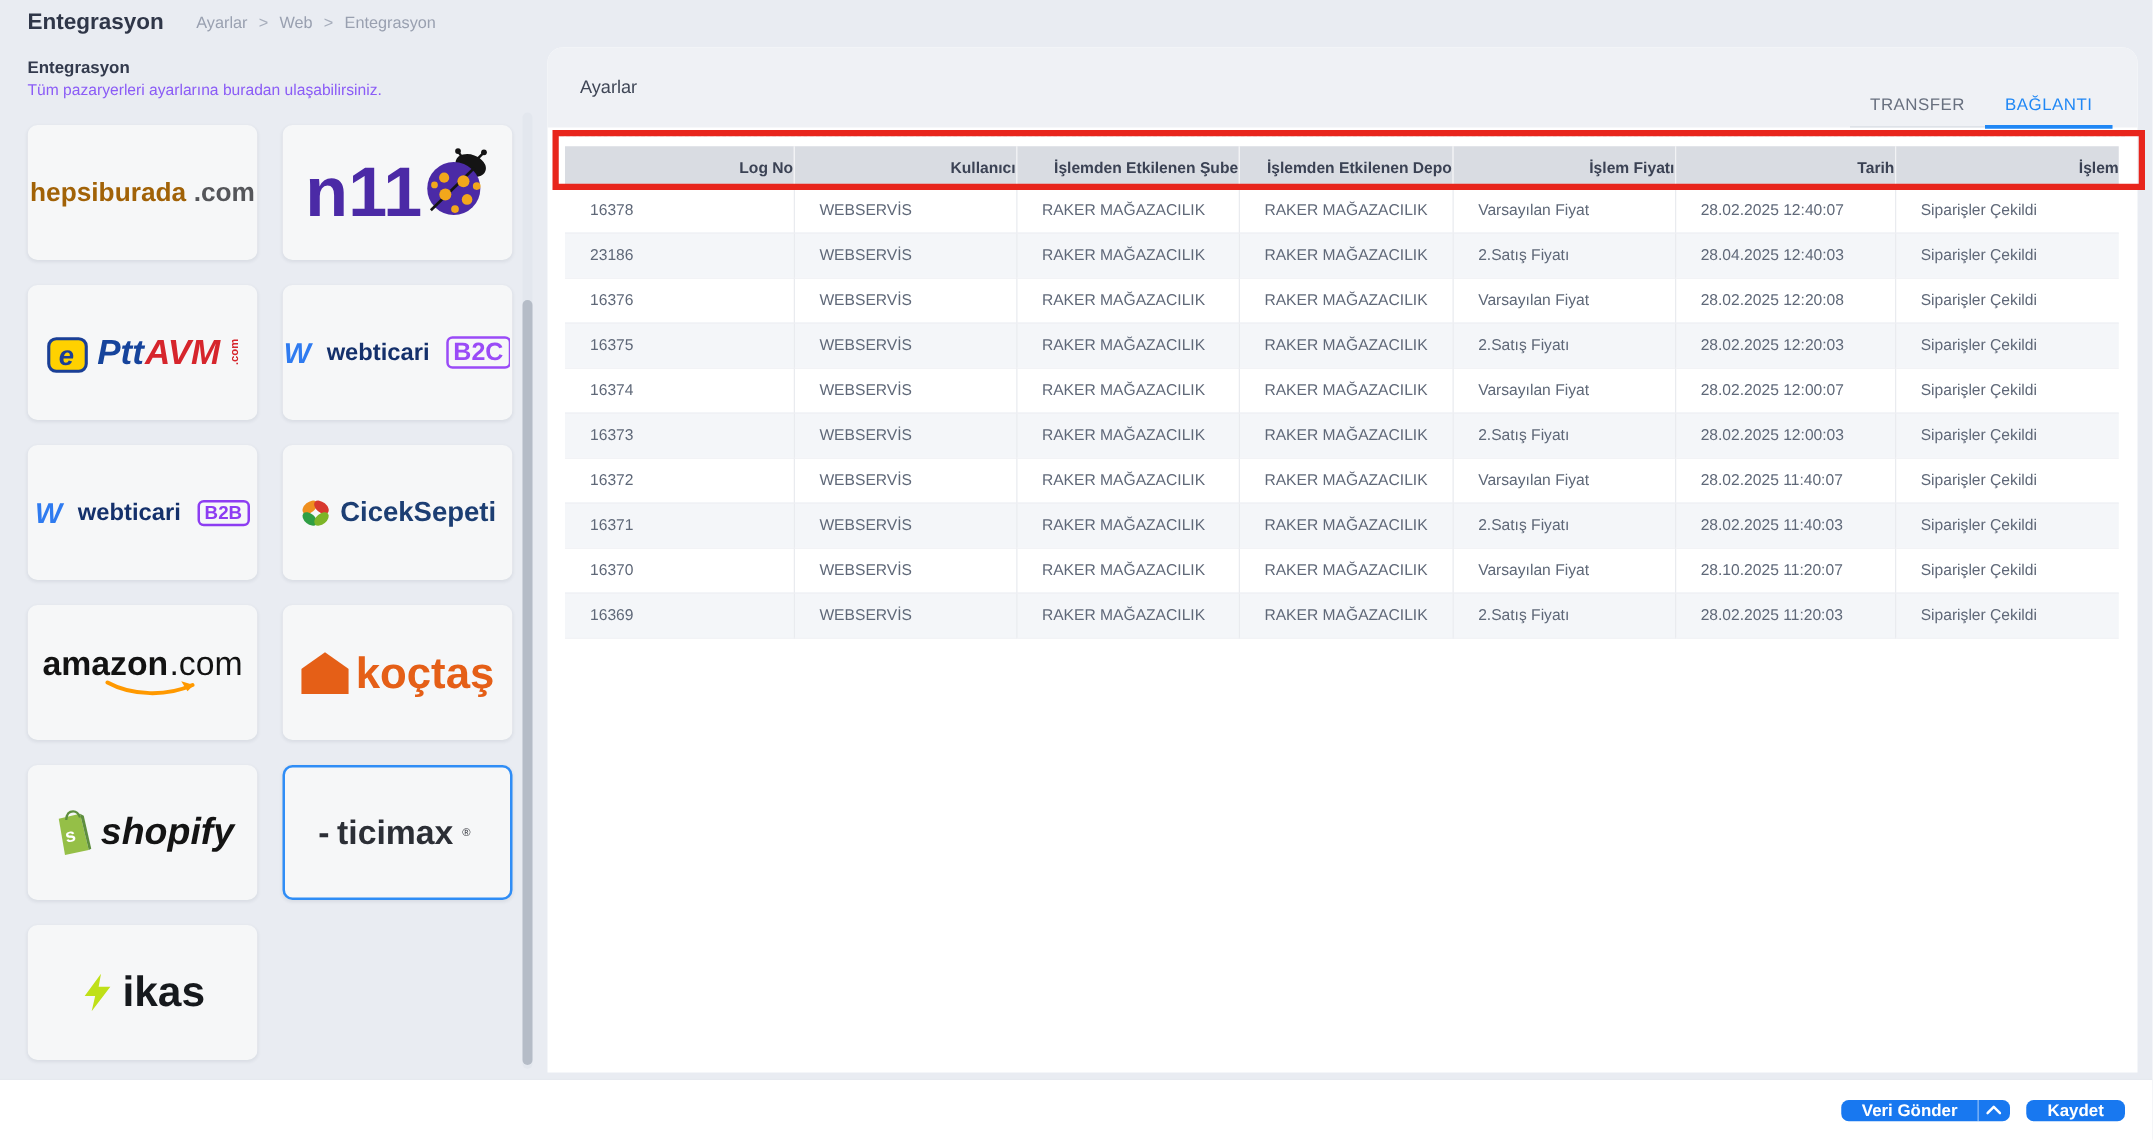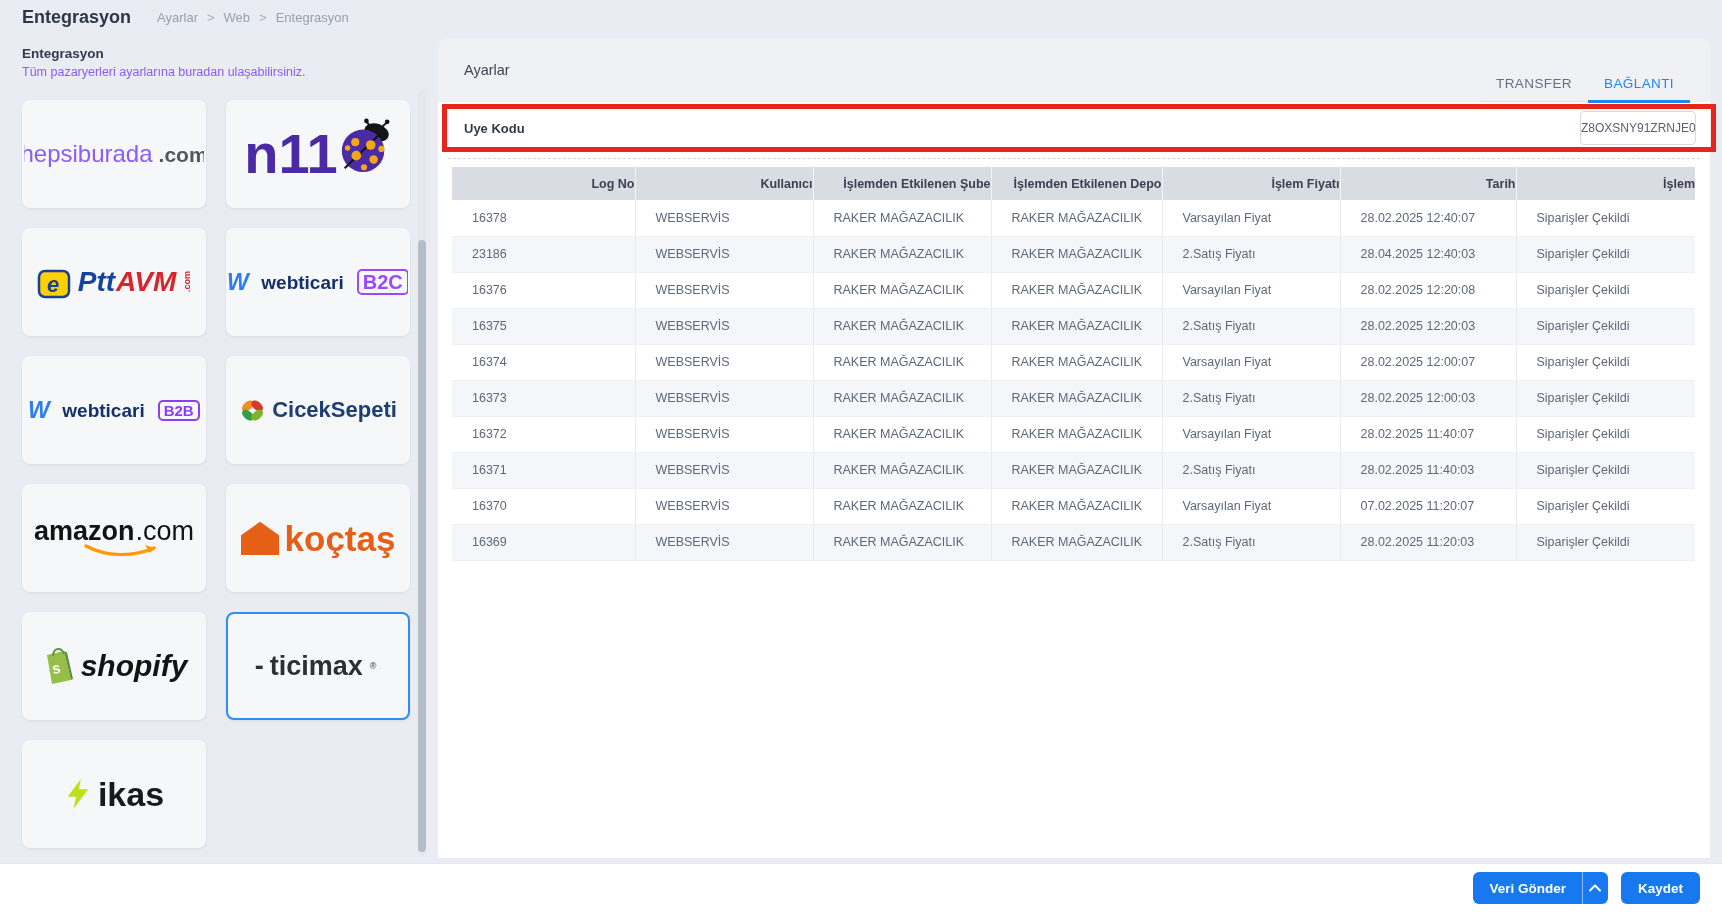--- a/index.html
+++ b/index.html
@@ -70,21 +70,21 @@
   .table-wrap { margin:8px 0 0 14px; width:1243px; }
   table { width:100%; border-collapse:collapse; table-layout:fixed; }
   th { height:33px; background:#d9dce2; font-size:12.5px; font-weight:700; color:#3b4254; text-align:right; padding-left:20px; border-right:1px solid rgba(255,255,255,.65); }
   th:last-child { border-right:none; }
   td { height:36px; font-size:12.5px; color:#5f6878; padding-left:20px; border-right:1px solid #e9ebef; border-bottom:1px solid #eef0f3; background:#fff; }
   td:last-child { border-right:none; }
   tbody tr:nth-child(even) td { background:#f4f6f9; }
 
   
   .footer { position:absolute; left:0; bottom:0; width:100%; height:48px; background:#fff; box-shadow:0 -1px 0 #e6e9ef; display:flex; align-items:center; justify-content:flex-end; gap:13px; padding-right:22px; }
-  .btn { background:#1878f0; color:#fff; font-family:inherit; font-size:13.5px; font-weight:700; border:none; border-radius:6px; height:32px; display:flex; align-items:center; cursor:pointer; }
+  .btn { background:#1878f0; color:#fff; font-family:inherit; font-size:13.5px; font-weight:700; border:none; border-radius:6px; height:17px; display:flex; align-items:center; cursor:pointer; }
   .btn-send { padding:0; }
   .btn-send-label { padding:0 16px; }
   .btn-caret { width:26px; height:100%; border-left:1px solid rgba(255,255,255,.5); display:flex; align-items:center; justify-content:center; cursor:pointer; }
   .btn-save { padding:0 17px; }
 </style>
 </head>
 <body>
 
 <div class="topbar">
   <div class="app-title">Entegrasyon</div>
@@ -100,21 +100,21 @@
 <div class="intro">
   <div class="intro-title">Entegrasyon</div>
   <div class="intro-sub">Tüm pazaryerleri ayarlarına buradan ulaşabilirsiniz.</div>
 </div>
 
 <aside class="sidebar">
   <div class="cards" id="cards">
       <div class="card">
         <div class="logo">
           <div class="logo-row">
-            <span style="color: #8b5cf6; font-size: 24px; font-weight: 400;">hepsiburada</span>
+            <span style="color: #a16207; font-size: 21px; font-weight: 700;">hepsiburada</span>
             <span style="color: rgb(85, 86, 90); font-size: 21px; font-weight: 700;">.com</span>
           </div>
         </div>
       </div>
       <div class="card">
         <div class="logo">
           <div class="logo-row">
             <span style="color: rgb(75, 42, 166); font-size: 56px; font-weight: 800;">n11</span>
             <span class="logo-icon icon-right">
               <svg width="56" height="56" viewBox="0 0 58 58">
@@ -263,24 +263,20 @@
 
 <main class="panel">
   <div class="panel-head">
     <div class="panel-title">Ayarlar</div>
     <div class="panel-tabs">
       <div class="panel-tab">TRANSFER</div>
       <div class="panel-tab active">BAĞLANTI</div>
     </div>
   </div>
 
-  <div class="member-row">
-    <span class="member-label">Uye Kodu</span>
-    <input class="member-input" readonly="" value="Z8OXSNY91ZRNJE0" style="">
-  </div>
   <div class="dashed-sep"></div>
   <div class="annotation-box"></div>
 
   <div class="table-wrap">
     <table>
       <colgroup>
         <col style="width:183px">
           <col style="width:178px">
           <col style="width:178px">
         <col style="width:171px">
@@ -371,21 +367,21 @@
             <td>2.Satış Fiyatı</td>
             <td>28.02.2025 11:40:03</td>
             <td>Siparişler Çekildi</td>
           </tr>
           <tr>
             <td>16370</td>
             <td>WEBSERVİS</td>
             <td>RAKER MAĞAZACILIK</td>
             <td>RAKER MAĞAZACILIK</td>
             <td>Varsayılan Fiyat</td>
-            <td>07.02.2025 11:20:07</td>
+            <td>28.10.2025 11:20:07</td>
             <td>Siparişler Çekildi</td>
           </tr>
           <tr>
             <td>16369</td>
             <td>WEBSERVİS</td>
             <td>RAKER MAĞAZACILIK</td>
             <td>RAKER MAĞAZACILIK</td>
             <td>2.Satış Fiyatı</td>
             <td>28.02.2025 11:20:03</td>
             <td>Siparişler Çekildi</td>

